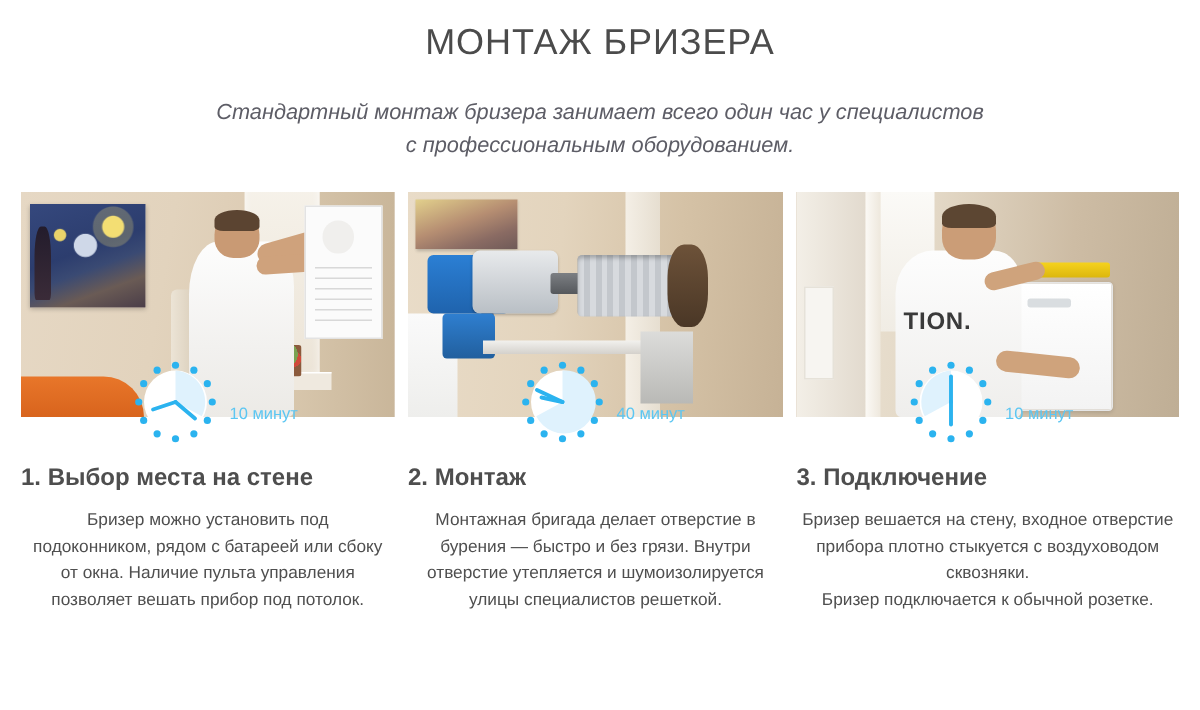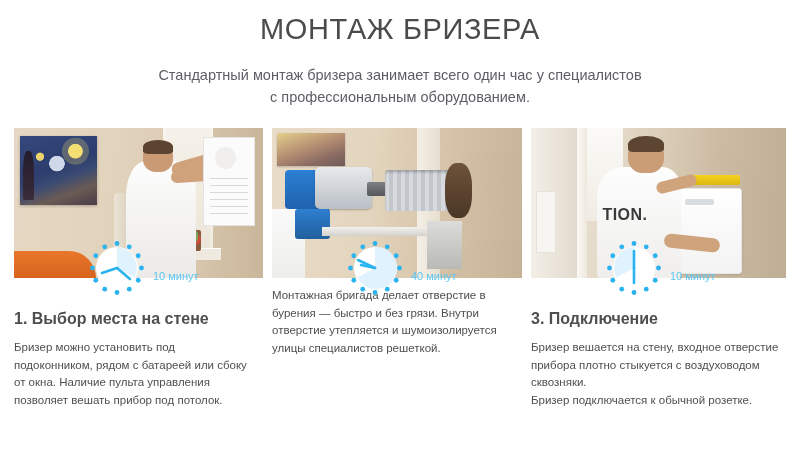--- a/index.html
+++ b/index.html
@@ -9,32 +9,33 @@
     font-family:"Liberation Sans","DejaVu Sans",sans-serif;
     overflow:hidden;
     -webkit-font-smoothing:antialiased;
   }
   .page{position:relative;width:800px;height:473px;}
 
   
   .page-title{
     position:absolute;left:0;top:14px;width:800px;
     text-align:center;
-    font-size:29px;line-height:30px;
+    font-size:24px;line-height:30px;
     font-weight:300;
     letter-spacing:.6px;
     color:#4b4b4b;
     white-space:pre;
   }
   .subtitle{
     position:absolute;left:100px;top:64px;width:600px;
     text-align:center;
     font-size:14.5px;line-height:22px;
     font-weight:400;
     color:#5d5d66;
+    font-style:italic;
   }
   .subtitle .ln{display:block;}
 
   
   .cols{
     position:absolute;left:14px;top:128px;width:772px;height:330px;
     display:flex;flex-direction:row;justify-content:space-between;
   }
   .col{width:249px;position:relative;}
   .col.mid{width:250px;}
@@ -173,21 +174,21 @@
 
   
   .card-title{
     margin-top:30px;
     font-size:16px;line-height:22px;font-weight:700;color:#4e4e4e;
   }
   .card-body{
     margin-top:9px;
     font-size:11.5px;line-height:17.5px;color:#4f4f4f;
   }
-  .card-body .ln{display:block;}
+  .card-body .ln{display:block;text-align:center;}
 </style>
 </head>
 <body>
 
 <div class="page">
 
   <div class="page-title">МОНТАЖ БРИЗЕРА</div>
 
   <div class="subtitle">
     <span class="ln">Стандартный монтаж бризера занимает всего один час у специалистов</span>
@@ -296,20 +297,21 @@
               <circle cx="7.78" cy="16.75" r="2.4"></circle>
               <circle cx="16.75" cy="7.78" r="2.4"></circle>
             </g>
             <line x1="29" y1="29" x2="12" y2="21" stroke="#2bb3ef" stroke-width="2.6" stroke-linecap="round"></line>
             <line x1="29" y1="29" x2="15" y2="26" stroke="#2bb3ef" stroke-width="2.6" stroke-linecap="round"></line>
           </svg>
         </span>
         <span class="badge-label">40 минут</span>
       </div>
 
+      <div class="card-title">2. Монтаж</div>
       <div class="card-body">
         <span class="ln">Монтажная бригада делает отверстие в</span>
         <span class="ln">бурения — быстро и без грязи. Внутри</span>
         <span class="ln">отверстие утепляется и шумоизолируется</span>
         <span class="ln">улицы специалистов решеткой.</span>
       </div>
     </div>
 
     <div class="col last">
       <div class="photo">

